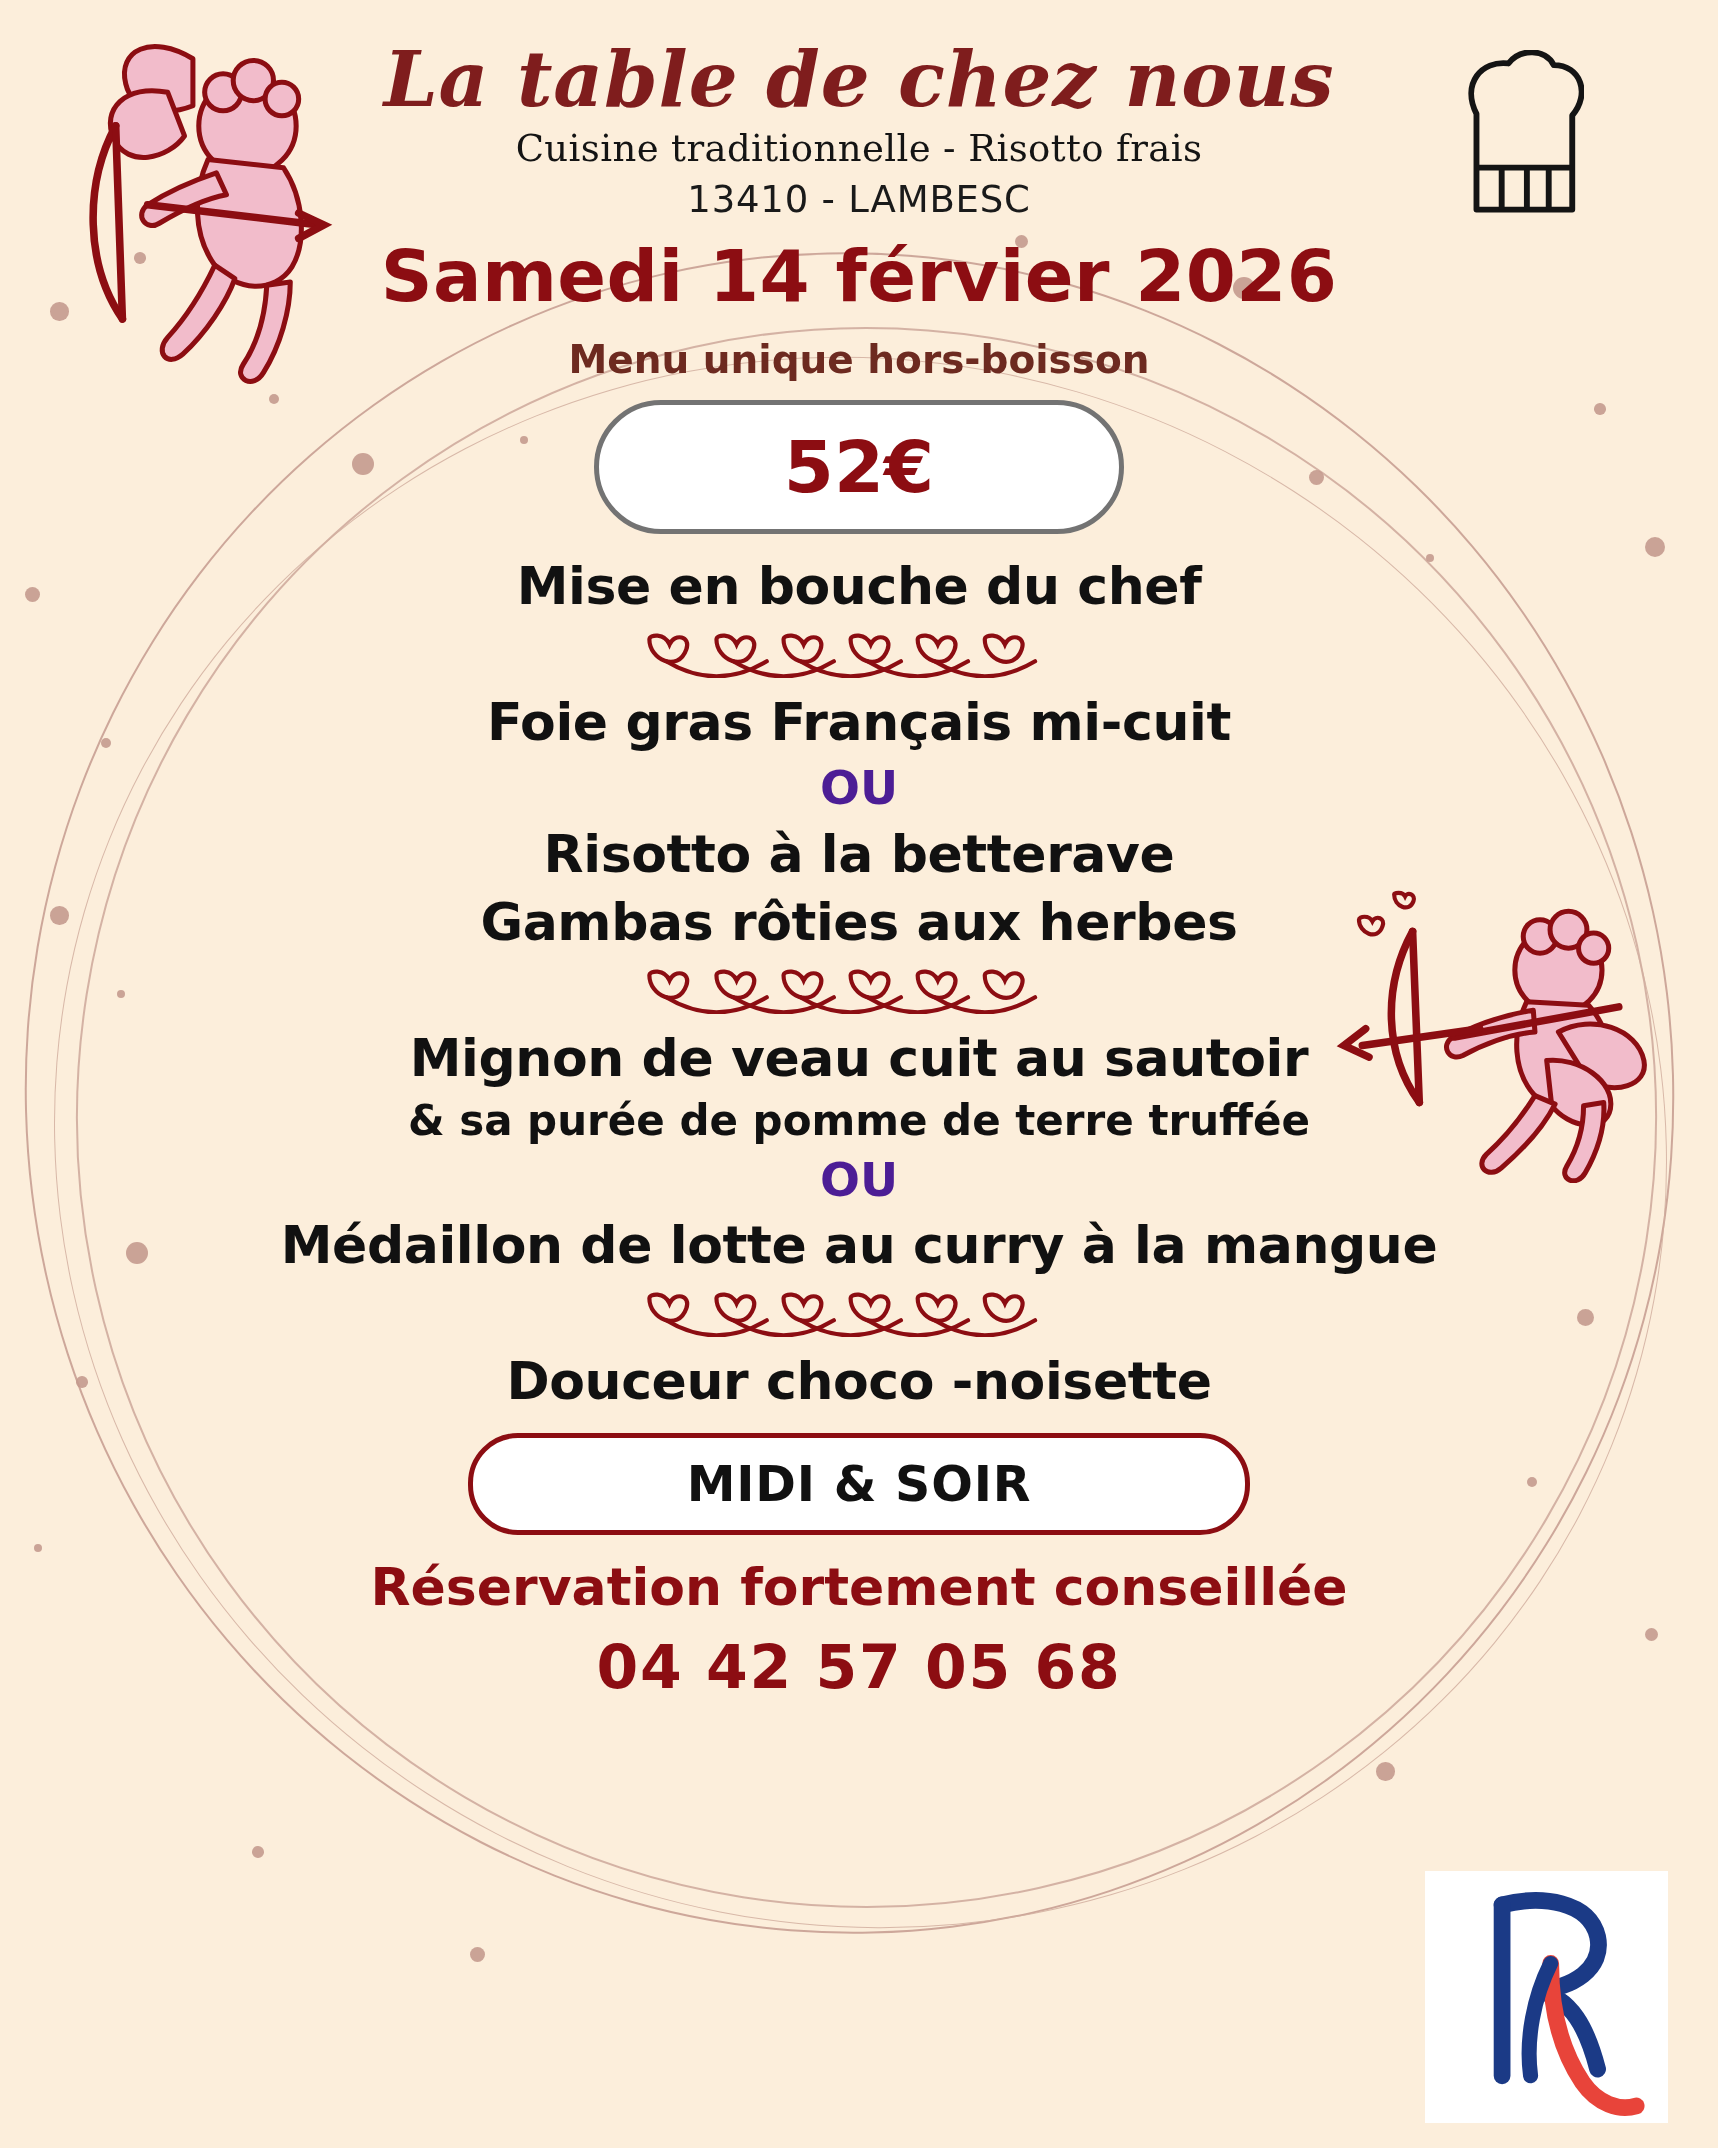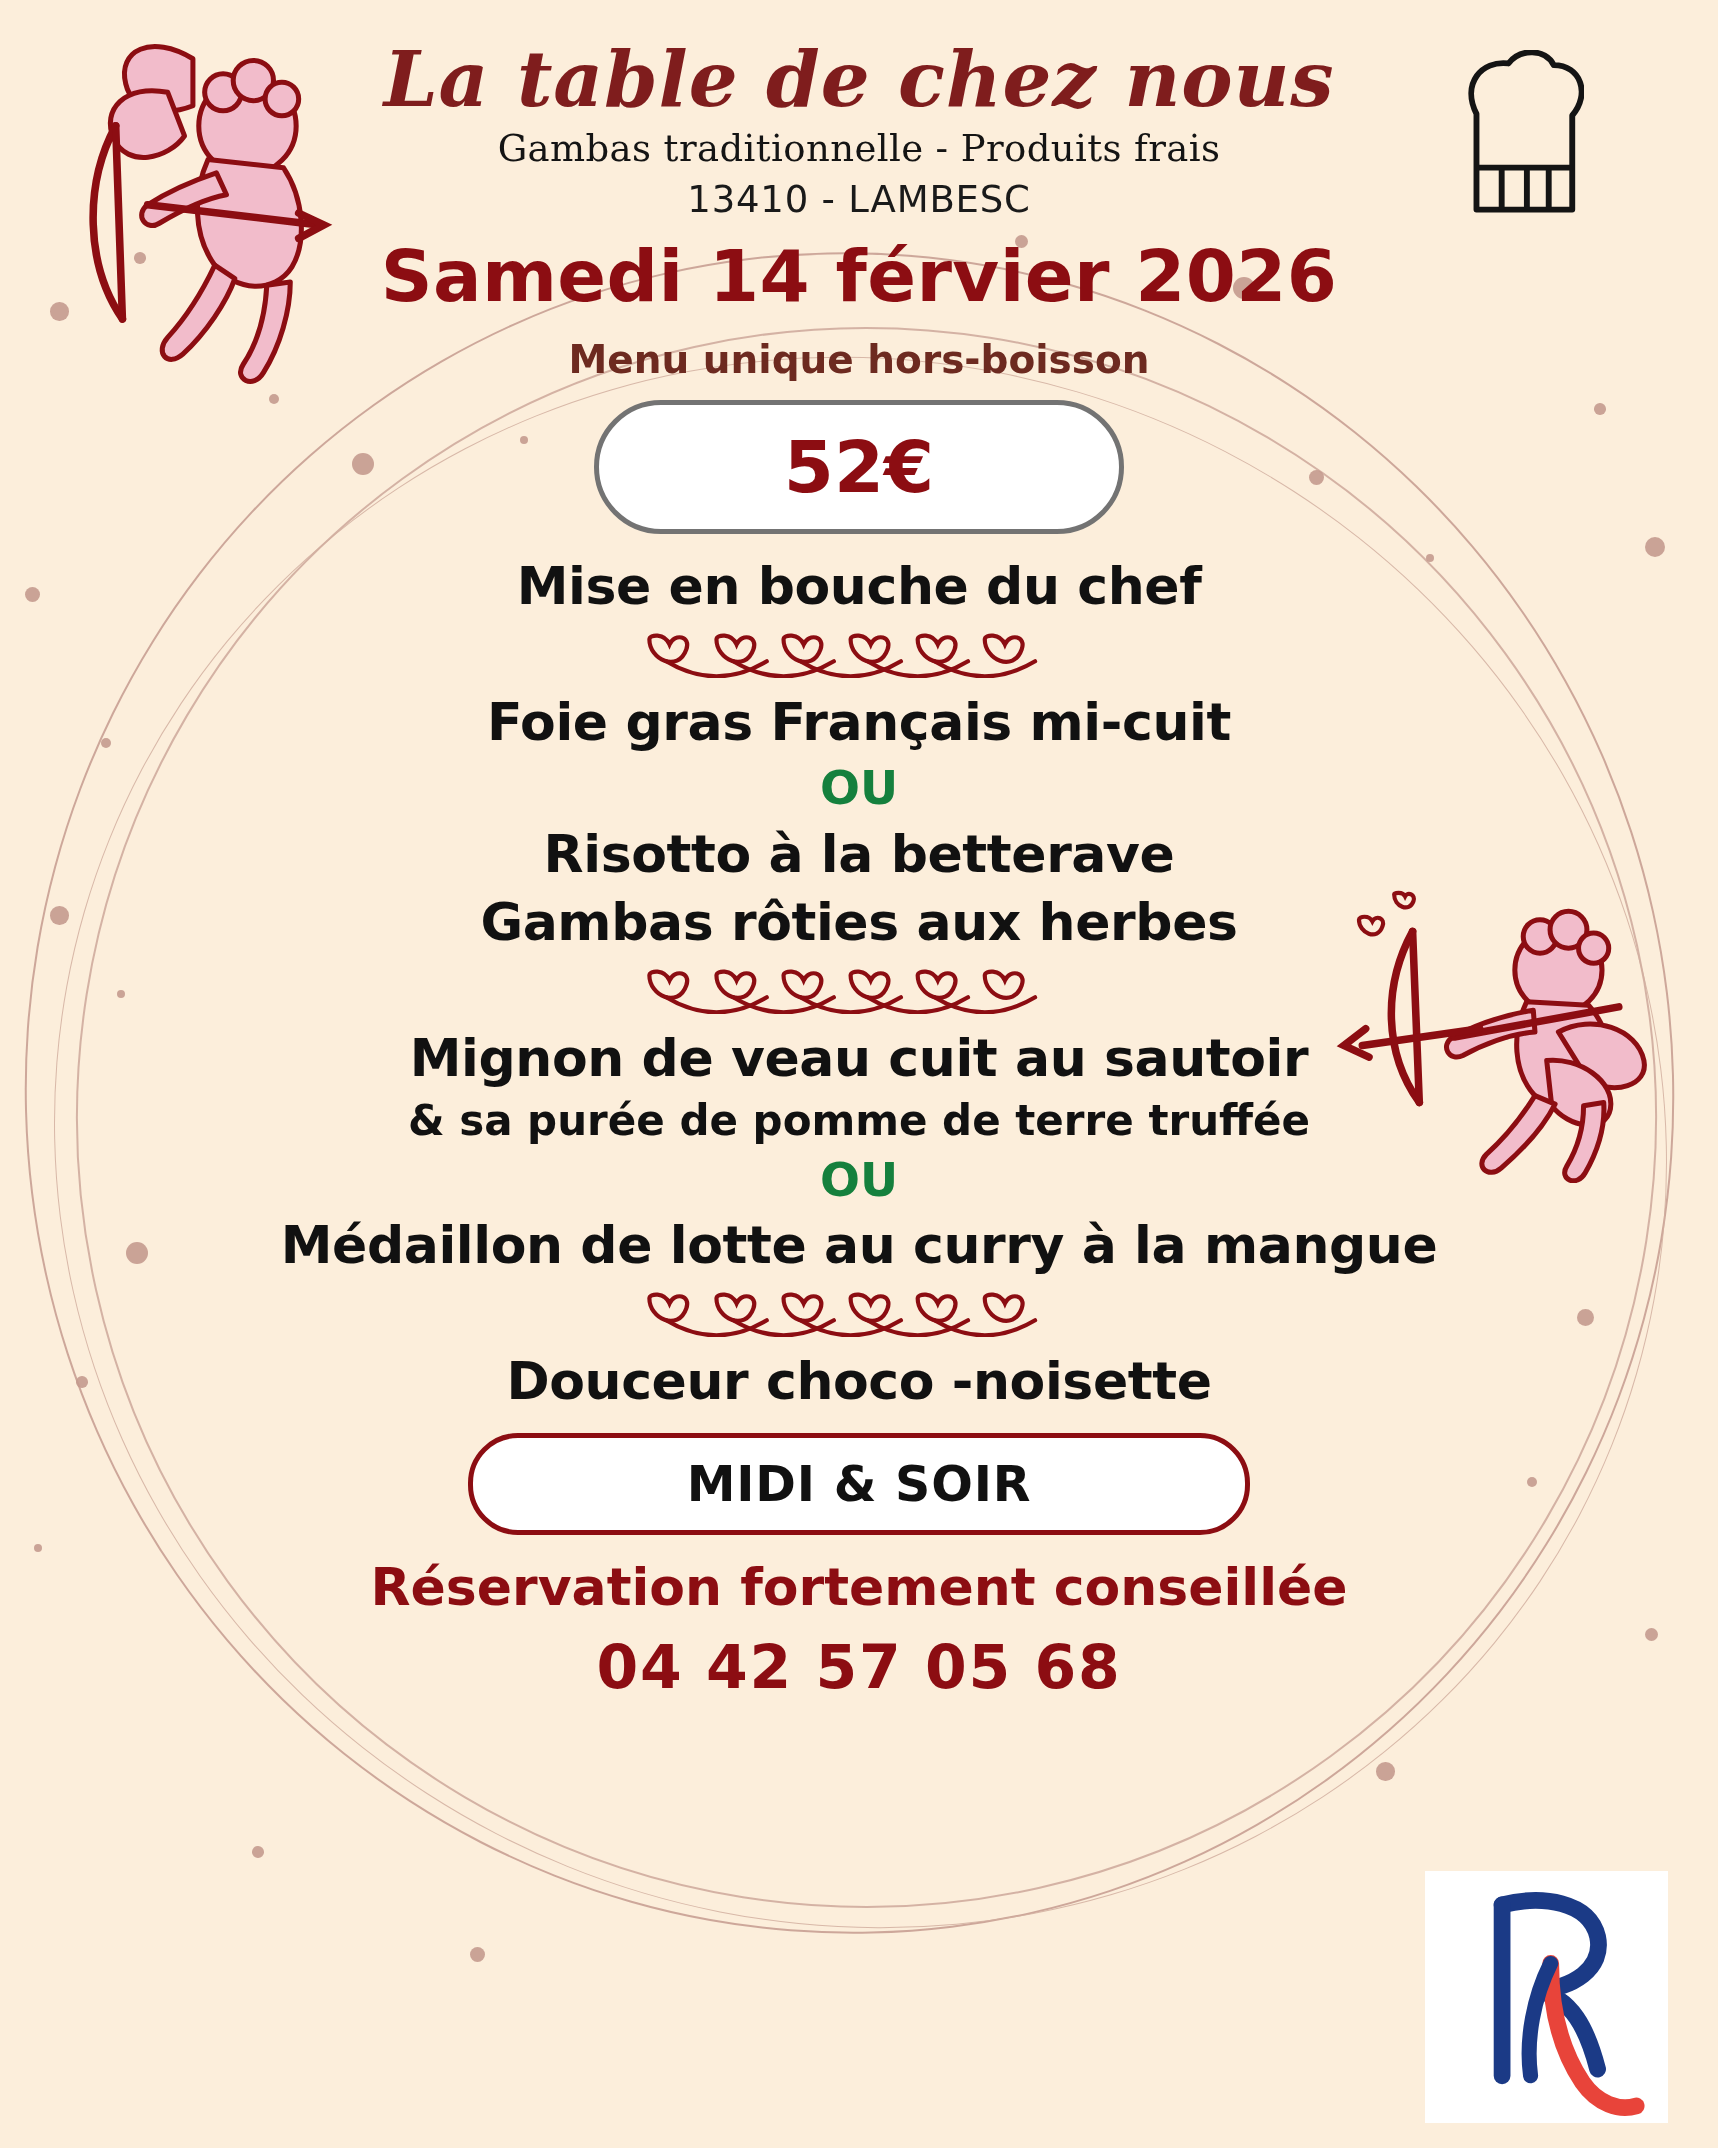--- a/index.html
+++ b/index.html
@@ -137,21 +137,21 @@
   .dish-sub {
     font-size: 42px;
     font-weight: bold;
     color: #111;
     margin: 1.7px 0 3.4px 0;
     font-family: "DejaVu Sans", sans-serif;
   }
   .dish-or {
     font-size: 47px;
     font-weight: bold;
-    color: #15803d;
+    color: #4c1d95;
     margin: 6.7px 0;
     font-family: "DejaVu Sans", sans-serif;
   }
   .hearts {
     margin: 15px auto 11.7px auto;
     height: 49px;
     line-height: 1;
   }
   .hearts svg { display: block; margin: 0 auto; }
 
@@ -302,21 +302,21 @@
         <path d="M22 140 L136 140"></path>
         <path d="M52 142 L52 190"></path>
         <path d="M82 142 L82 190"></path>
         <path d="M108 142 L108 190"></path>
       </g>
     </svg>
   </div>
 
   <div class="brand-row">
     <h1 class="brand-script">La table de chez nous</h1>
-    <p class="brand-sub">Gambas traditionnelle - Produits frais</p>
+    <p class="brand-sub">Cuisine traditionnelle - Risotto frais</p>
     <p class="brand-city">13410 - LAMBESC</p>
   </div>
 
   <h2 class="date-title">Samedi 14 férvier 2026</h2>
   <p class="menu-note">Menu unique hors-boisson</p>
 
   <div class="price-pill">
     <span>52€</span>
   </div>
 </div>

